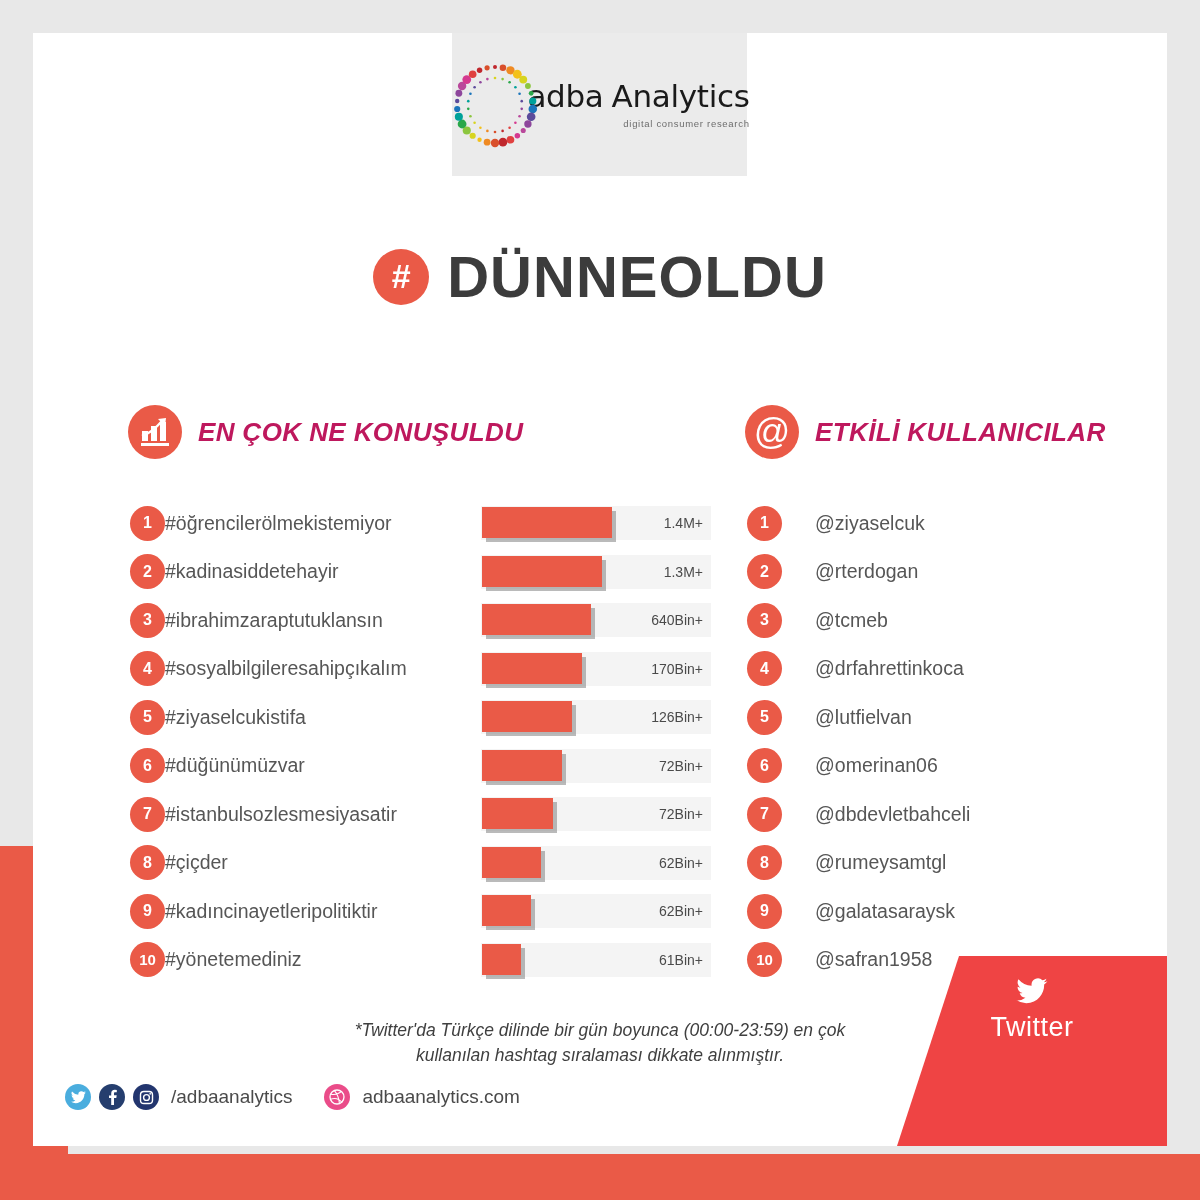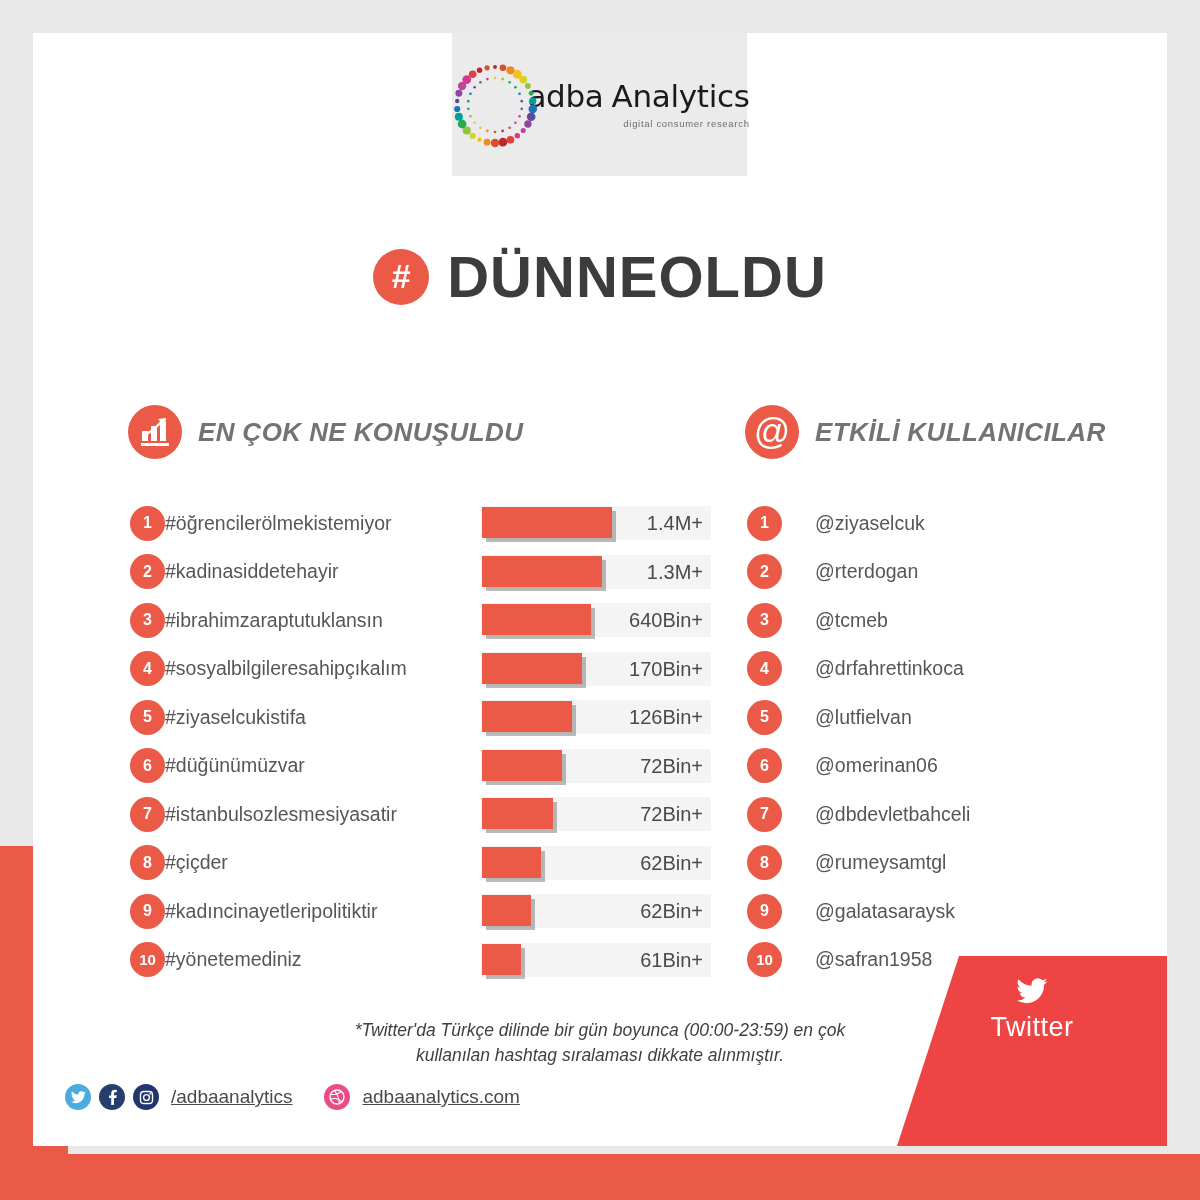--- a/index.html
+++ b/index.html
@@ -72,21 +72,21 @@
   
   .sec-header{position:absolute;display:flex;align-items:center;gap:16px;}
   #sec-left{left:95px;top:372px;}
   #sec-right{left:712px;top:372px;}
   .sec-icon{
     width:54px;height:54px;border-radius:50%;background:#ea5a47;
     display:flex;align-items:center;justify-content:center;flex:0 0 54px;
   }
   .sec-icon .at{color:#fff;font-size:36px;line-height:1;font-weight:400;}
   .sec-title{
-    font-size:26px;font-weight:bold;font-style:italic;color:#737373;letter-spacing:.4px;
+    font-size:26px;font-weight:bold;font-style:italic;color:#be185d;letter-spacing:.4px;
   }
 
   
   .rank-badge{
     width:35px;height:35px;border-radius:50%;background:#ea5a47;color:#fff;
     display:flex;align-items:center;justify-content:center;
     font-size:16px;font-weight:bold;flex:0 0 35px;
   }
   .rank-badge.two-digit{font-size:15px;}
 
@@ -99,21 +99,21 @@
   .bar-wrap{
     position:absolute;left:351px;width:230px;height:34px;
     background:#f4f4f4;
   }
   .bar-fill{
     position:absolute;left:1px;top:1px;height:31px;background:#ea5a47;
     box-shadow:4px 4px 0 0 rgba(130,130,130,.55);
   }
   .bar-val{
     position:absolute;right:8px;top:50%;transform:translateY(-50%);
-    font-size:20px;color:#4a4a4a;white-space:nowrap;
+    font-size:14px;color:#4a4a4a;white-space:nowrap;
   }
   .hrow-inner{position:relative;width:585px;height:48.5px;display:flex;align-items:center;}
 
   #right-list{position:absolute;left:714px;top:466px;width:380px;}
   .urow{height:48.5px;display:flex;align-items:center;}
   .urow .uname{font-size:19.5px;color:#565656;margin-left:33px;white-space:nowrap;}
 
   
   #footnote{
     position:absolute;left:0;top:985px;width:1134px;text-align:center;
@@ -126,21 +126,21 @@
   }
   .soc{
     width:26px;height:26px;border-radius:50%;
     display:flex;align-items:center;justify-content:center;
     color:#fff;font-size:14px;flex:0 0 26px;margin-right:8px;
   }
   .soc.tw{background:#4aadde;}
   .soc.fb{background:#253e6e;}
   .soc.ig{background:#22356e;}
   .soc.dr{background:#ea4c89;margin-left:32px;}
-  .ftxt{font-size:19px;color:#4a4a4a;margin-left:4px;margin-right:0;text-decoration:underline;}
+  .ftxt{font-size:19px;color:#4a4a4a;margin-left:4px;margin-right:0;}
   .ftxt.site{}
 </style>
 </head>
 <body>
 
 <div id="orange-band-left"></div>
 <div id="orange-band-bottom"></div>
 
 <div id="card">
 

